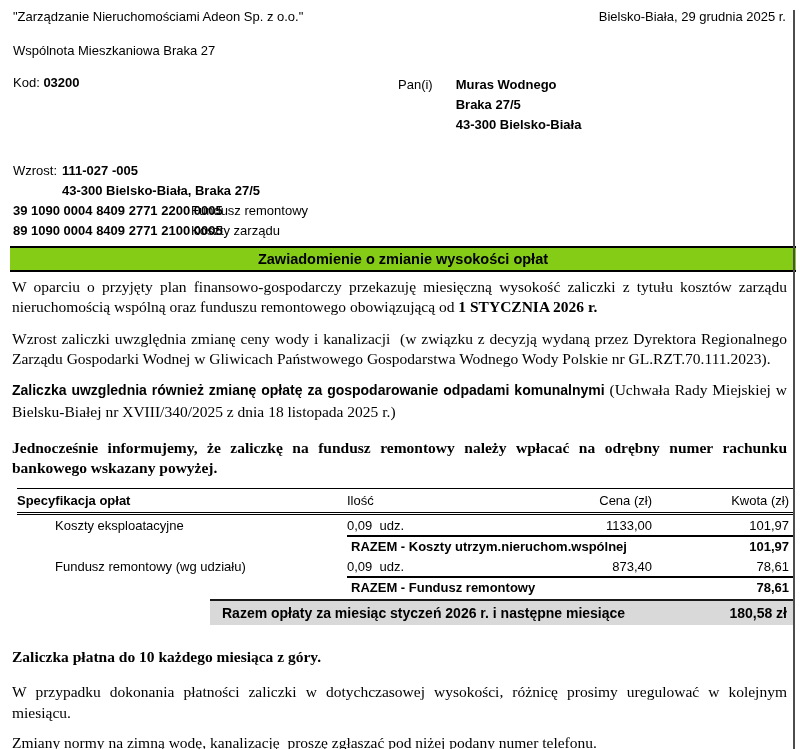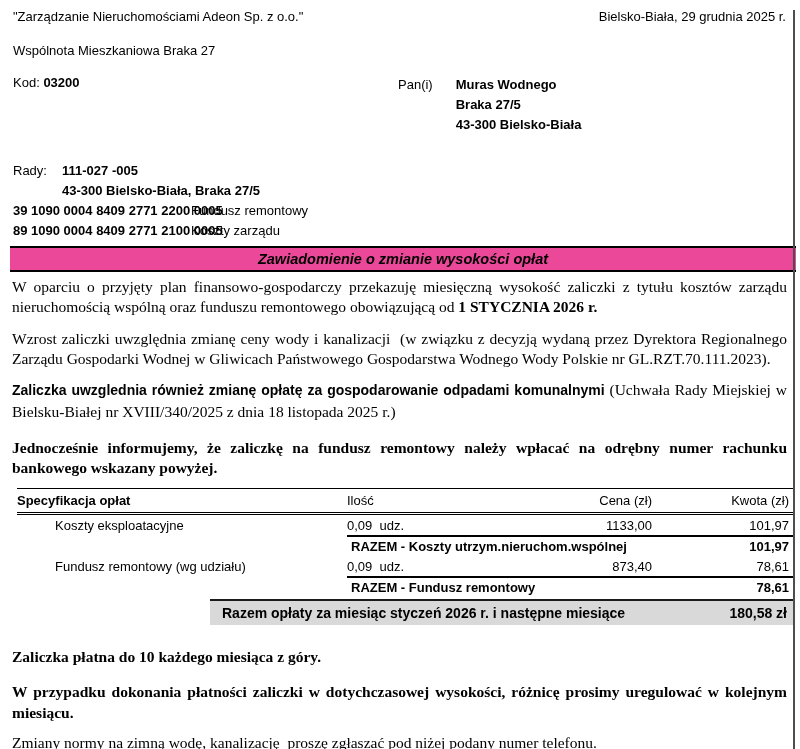--- a/index.html
+++ b/index.html
@@ -22,22 +22,22 @@
   
   .premises{padding:27px 13px 0;font-size:13px;}
   .lokal-line{display:flex;line-height:18px;}
   .lokal-label{flex:0 0 49px;}
   .lokal-id{font-weight:bold;}
   .lokal-addr{padding-left:49px;font-weight:bold;line-height:20px;margin-top:1px;}
   .acct-grid{display:grid;grid-template-columns:178px 242px auto;line-height:20px;}
   .acct-number{font-weight:bold;white-space:pre;}
 
   
-  .banner{margin:5px 4px 0 10px;background:#ec4899;border-top:2px solid #000;border-bottom:2px solid #000;
-          text-align:center;font-weight:bold;font-size:14.5px;padding:3px 0;font-style:italic;}
+  .banner{margin:5px 4px 0 10px;background:#84cc16;border-top:2px solid #000;border-bottom:2px solid #000;
+          text-align:center;font-weight:bold;font-size:14.5px;padding:3px 0;}
 
   
   .para{font-family:"Liberation Serif",serif;font-size:15.5px;line-height:20px;
         text-align:justify;margin:12px 13px 0 12px;}
   .para.ws{white-space:pre-wrap;}
   .b{font-weight:bold;}
   .run-sans-bold{font-family:"Liberation Sans",sans-serif;font-weight:bold;font-size:14px;}
   .run-serif{font-family:"Liberation Serif",serif;font-size:15.5px;}
   .p1{margin-top:5px;}
   .p2{margin-top:12px;}
@@ -55,21 +55,21 @@
   .t-row{display:grid;grid-template-columns:330px 130px 185px 1fr;padding:3px 0 2px;}
   .t-row .c-spec{padding-left:38px;}
   .t-razem{margin-left:330px;display:flex;justify-content:space-between;
            border-top:2px solid #000;font-weight:bold;padding:2px 6px 2px 4px;}
   .t-total{margin-left:193px;margin-top:2px;display:flex;justify-content:space-between;
            background:#d9d9d9;border-top:2px solid #1a1a1a;font-weight:bold;font-size:14px;
            padding:4px 8px 4px 12px;}
 
   
   .f1{margin-top:22px;font-weight:bold;}
-  .f2{margin-top:14px;font-weight:bold;line-height:21px;}
+  .f2{margin-top:14px;font-weight:normal;line-height:21px;}
   .f3{margin-top:10px;}
 </style>
 </head>
 <body>
 
 <div class="page">
 
   <div class="edge-line"></div>
 
   <div class="letterhead">
@@ -89,21 +89,21 @@
       <div class="addressee-lines">
         <div>Muras Wodnego</div>
         <div>Braka 27/5</div>
         <div>43-300 Bielsko-Biała</div>
       </div>
     </div>
   </div>
 
   <div class="premises">
     <div class="lokal-line">
-      <span class="lokal-label">Rady:</span>
+      <span class="lokal-label">Wzrost:</span>
       <span class="lokal-id">111-027 -005</span>
     </div>
     <div class="lokal-addr">43-300 Bielsko-Biała, Braka 27/5</div>
     <div class="acct-grid">
       <span class="acct-number">39 1090 0004 8409 2771 2200 0005</span>
       <span>Fundusz remontowy</span>
       <span></span>
       <span class="acct-number">89 1090 0004 8409 2771 2100 0005</span>
       <span>Koszty zarządu</span>
     </div>

